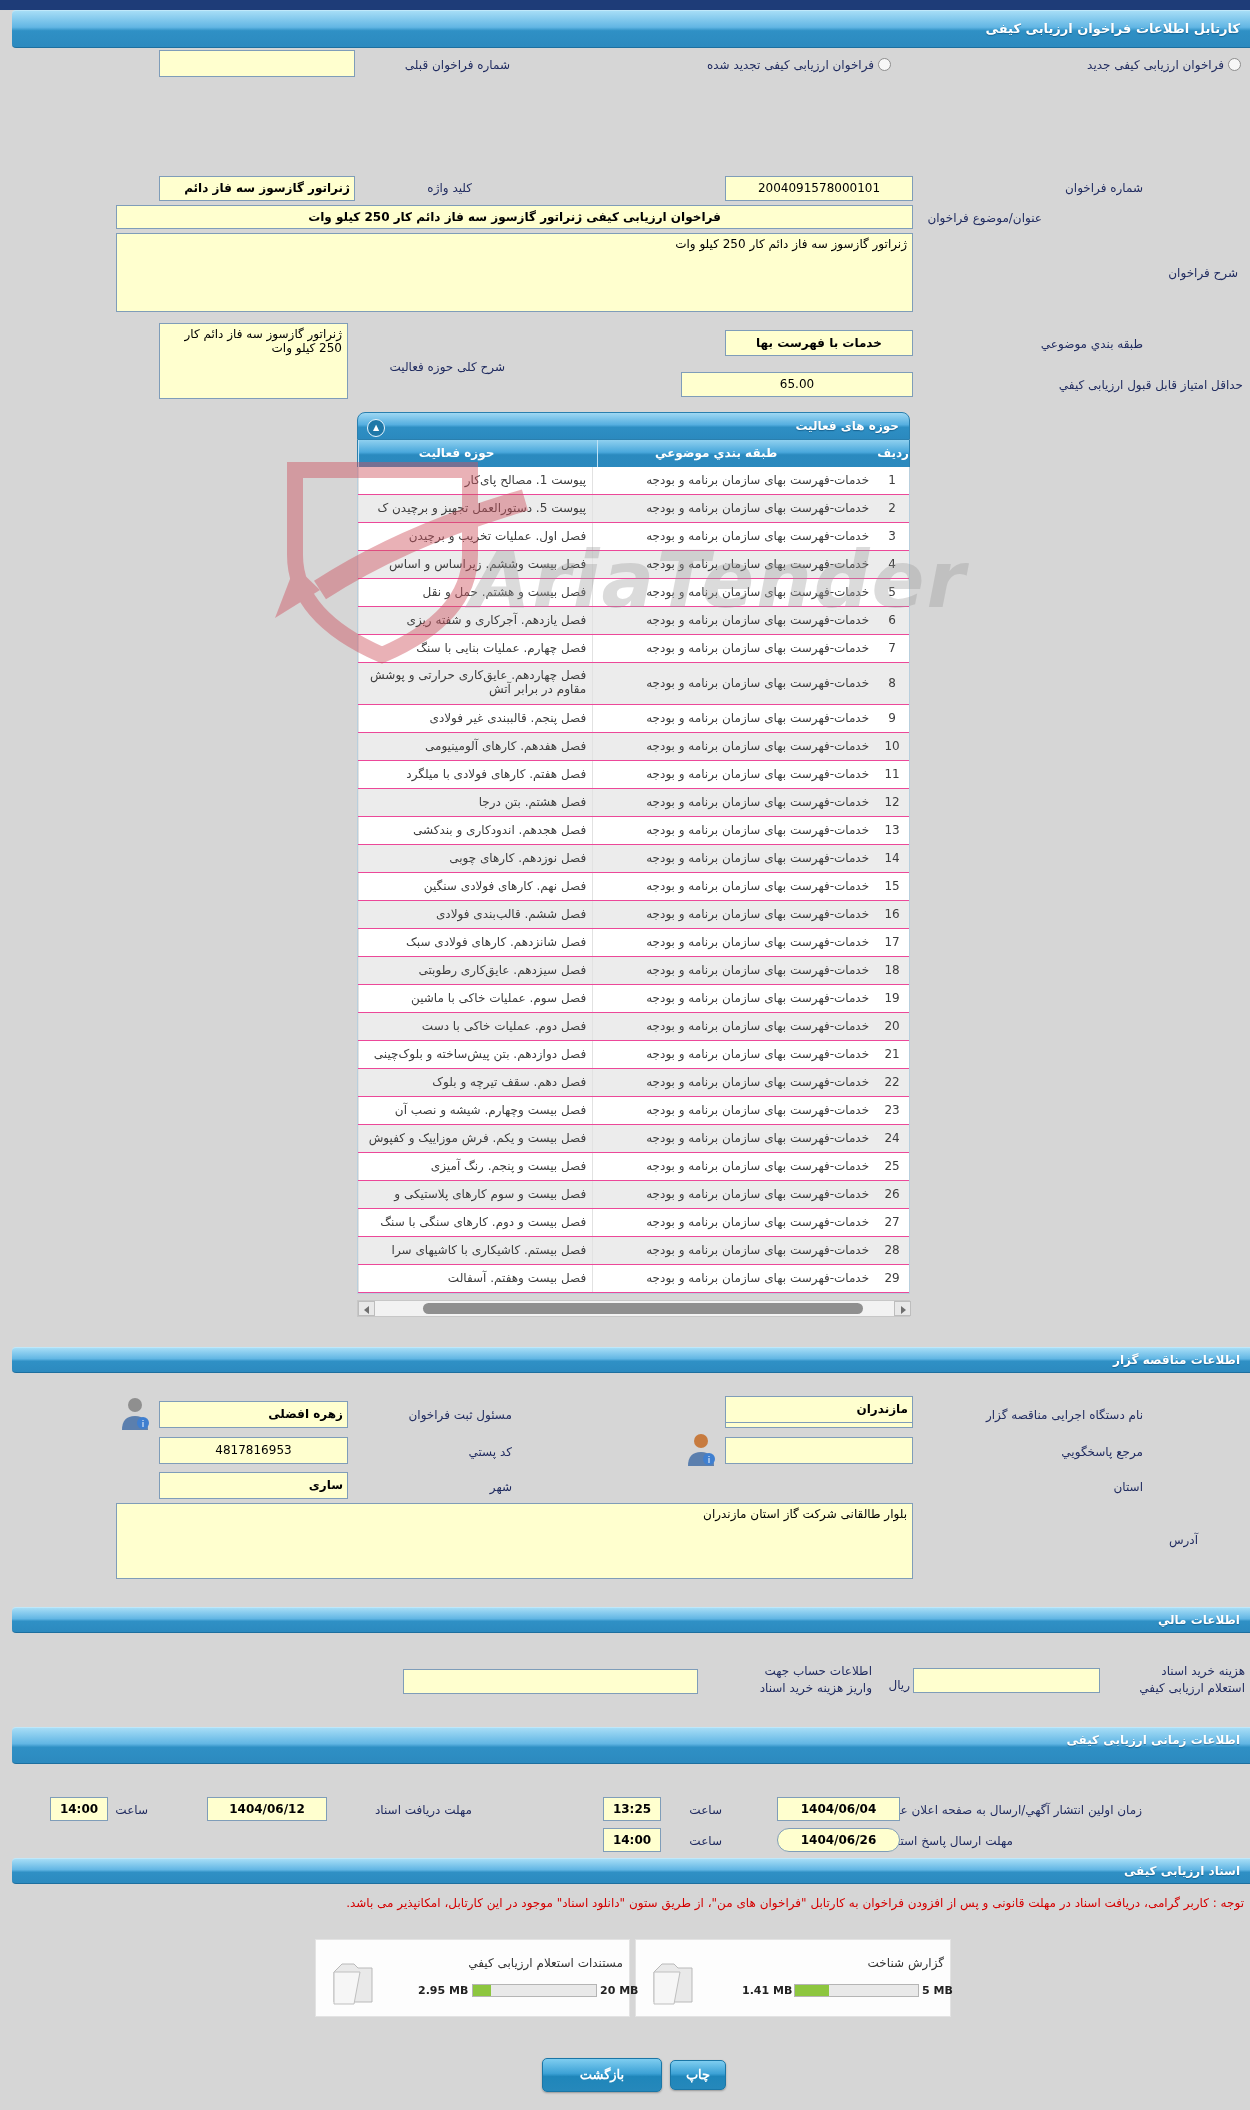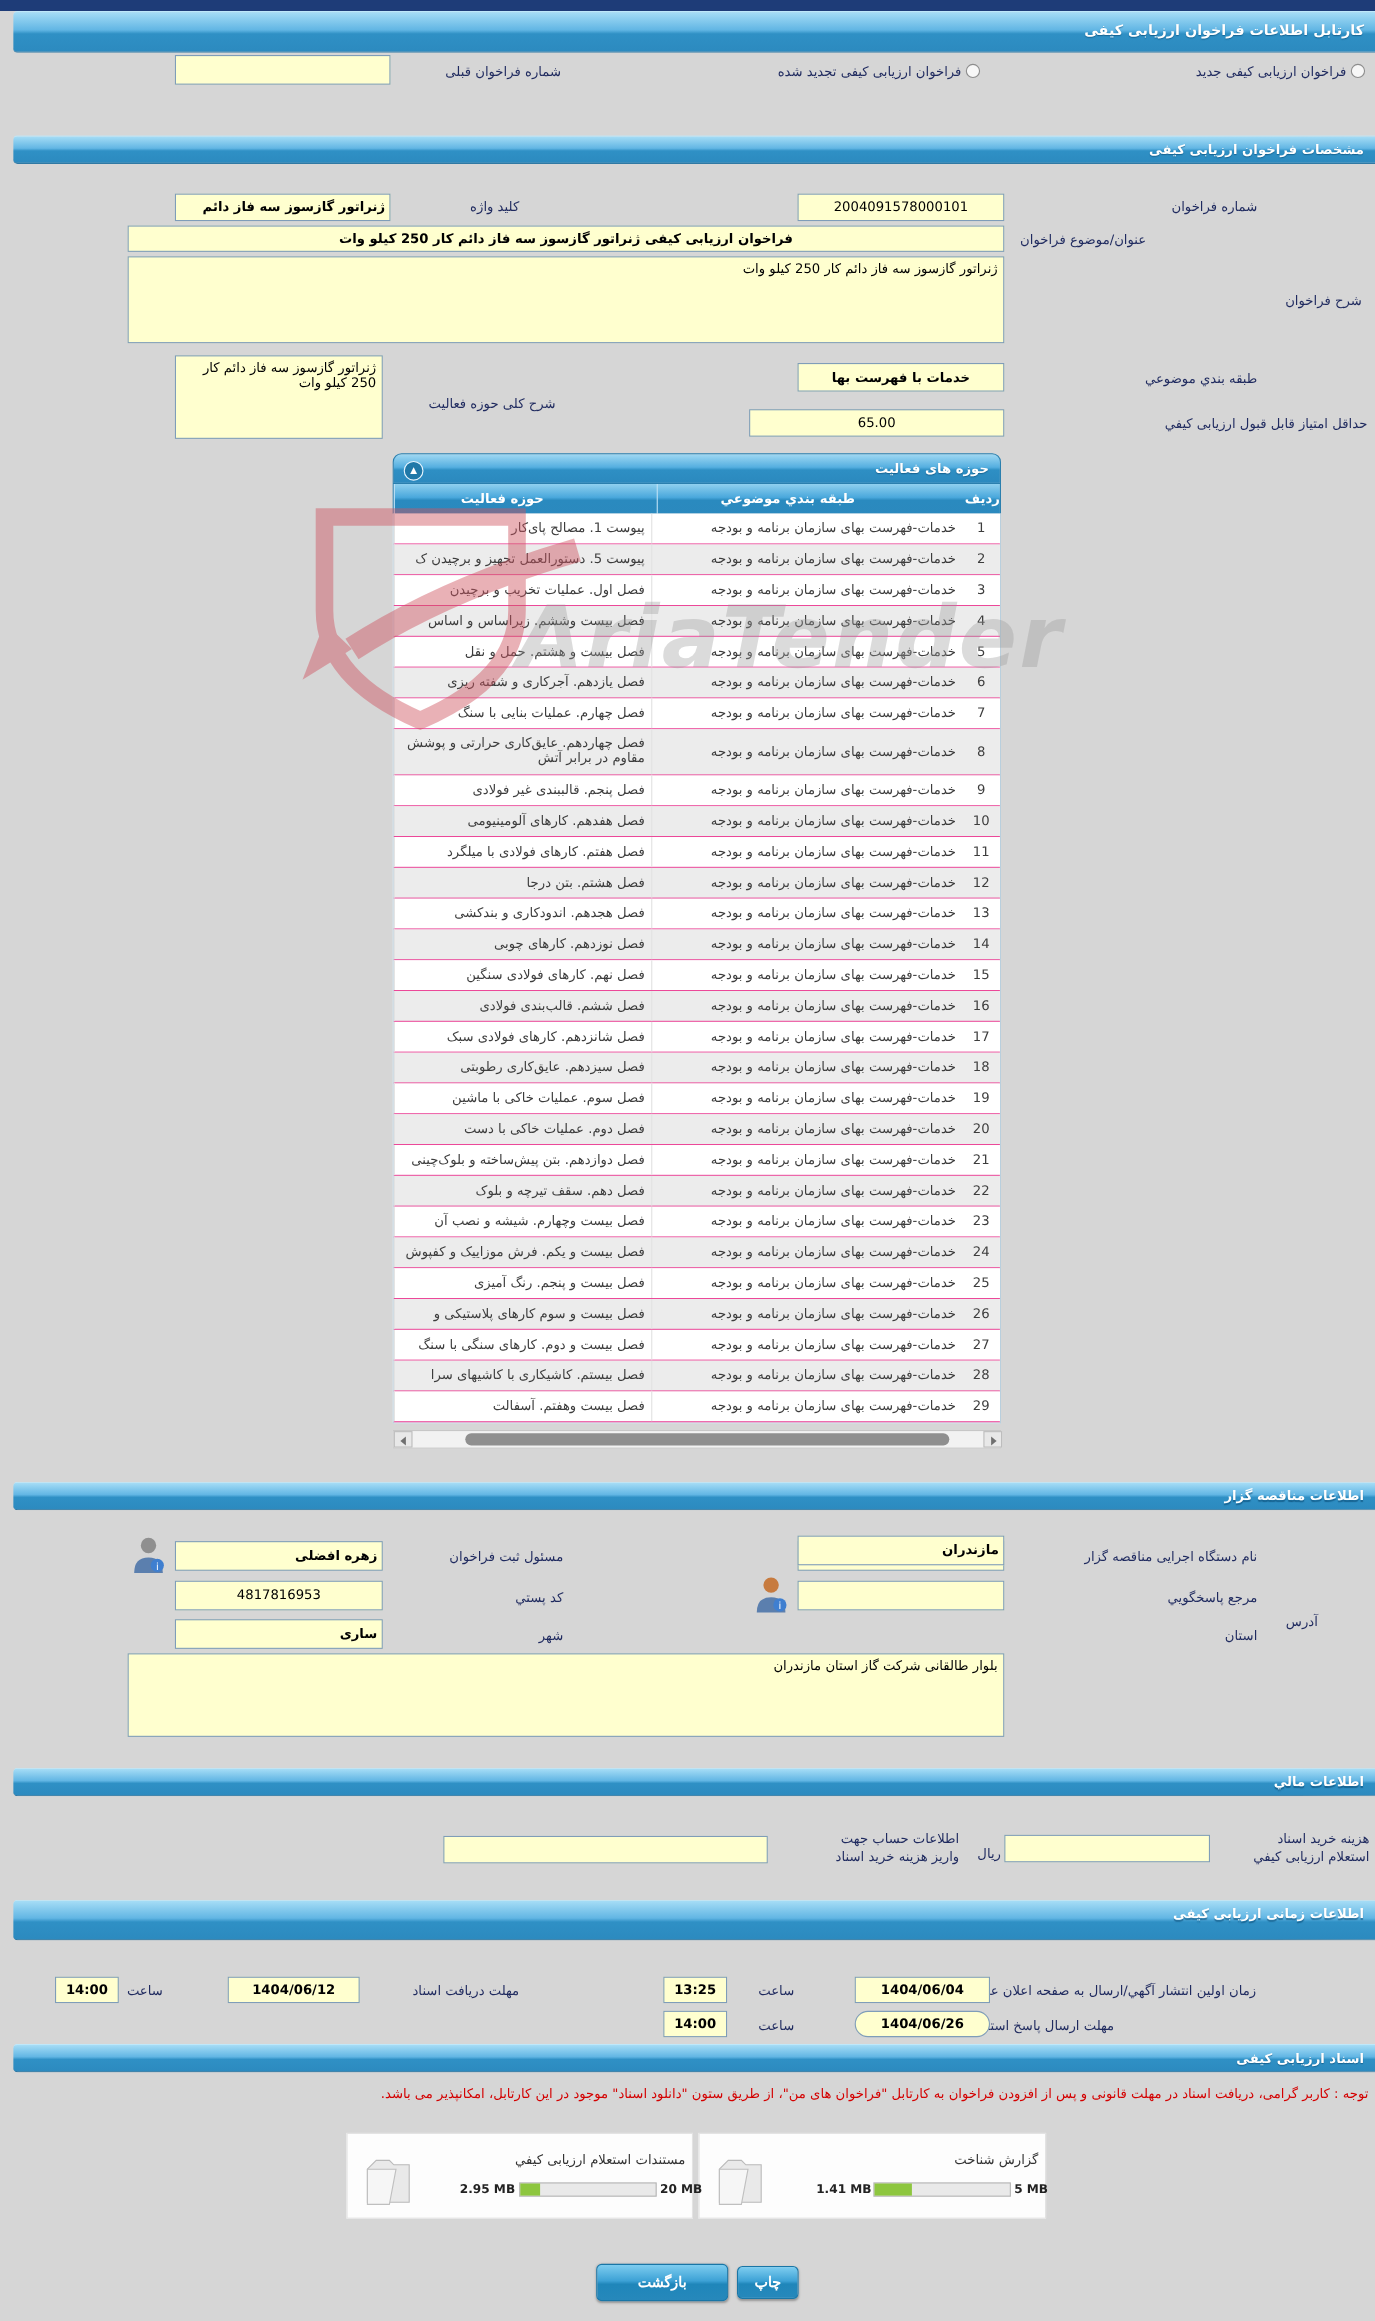--- a/index.html
+++ b/index.html
@@ -75,23 +75,20 @@
 
   <div class="abs radio" style="left:1228px;top:58px;"></div>
   <div class="abs lbl" style="left:1025px;top:58px;width:199px;text-align:right;">فراخوان ارزیابی کیفی جدید</div>
 
   <div class="abs radio" style="left:878px;top:58px;"></div>
   <div class="abs lbl" style="left:680px;top:58px;width:194px;text-align:right;">فراخوان ارزیابی کیفی تجدید شده</div>
 
   <div class="abs lbl" style="left:360px;top:58px;width:150px;text-align:right;">شماره فراخوان قبلی</div>
   <div class="abs inp" style="left:159px;top:50px;width:196px;height:27px;"></div>
 
-  <div class="abs bar" style="left:12px;top:123px;width:1238px;height:26px;font-size:12px;line-height:24px;">
-    <span class="t">مشخصات فراخوان ارزیابی کیفی</span>
-  </div>
 
   <div class="abs lbl" style="left:1000px;top:181px;width:143px;text-align:right;">شماره فراخوان</div>
   <div class="abs inp center" style="left:725px;top:176px;width:188px;height:25px;line-height:23px;">2004091578000101</div>
 
   <div class="abs lbl" style="left:380px;top:181px;width:92px;text-align:right;">کلید واژه</div>
   <div class="abs inp bold rt" style="left:159px;top:176px;width:196px;height:25px;line-height:23px;">ژنراتور گازسوز سه فاز دائم</div>
 
   <div class="abs lbl" style="left:912px;top:211px;width:130px;text-align:right;">عنوان/موضوع فراخوان</div>
   <div class="abs inp bold center" style="left:116px;top:205px;width:797px;height:24px;line-height:22px;direction:rtl;">فراخوان ارزیابی کیفی ژنراتور گازسوز سه فاز دائم کار 250 کیلو وات</div>
 
@@ -308,21 +305,21 @@
 
   <div class="abs lbl" style="left:440px;top:1445px;width:72px;text-align:right;">کد پستي</div>
   <div class="abs inp center" style="left:159px;top:1437px;width:189px;height:27px;line-height:25px;">4817816953</div>
 
   <div class="abs lbl" style="left:1065px;top:1480px;width:78px;text-align:right;">استان</div>
   <div class="abs inp bold rt" style="left:725px;top:1396px;width:188px;height:27px;line-height:25px;">مازندران</div>
 
   <div class="abs lbl" style="left:462px;top:1480px;width:50px;text-align:right;">شهر</div>
   <div class="abs inp bold rt" style="left:159px;top:1472px;width:189px;height:27px;line-height:25px;">ساری</div>
 
-  <div class="abs lbl" style="left:1148px;top:1467px;width:50px;">آدرس</div>
+  <div class="abs lbl" style="left:1148px;top:1533px;width:50px;">آدرس</div>
   <div class="abs tarea" style="left:116px;top:1503px;width:797px;height:76px;">بلوار طالقانی شرکت گاز استان مازندران</div>
 
   <div class="abs bar" style="left:12px;top:1607px;width:1238px;height:26px;font-size:12px;line-height:24px;">
     <span class="t">اطلاعات مالي</span>
   </div>
 
   <div class="abs lbl" style="left:1125px;top:1663px;width:120px;text-align:right;line-height:17px;">
     <span>هزینه خرید اسناد</span><br>
     <span>استعلام ارزیابی کیفي</span>
   </div>

